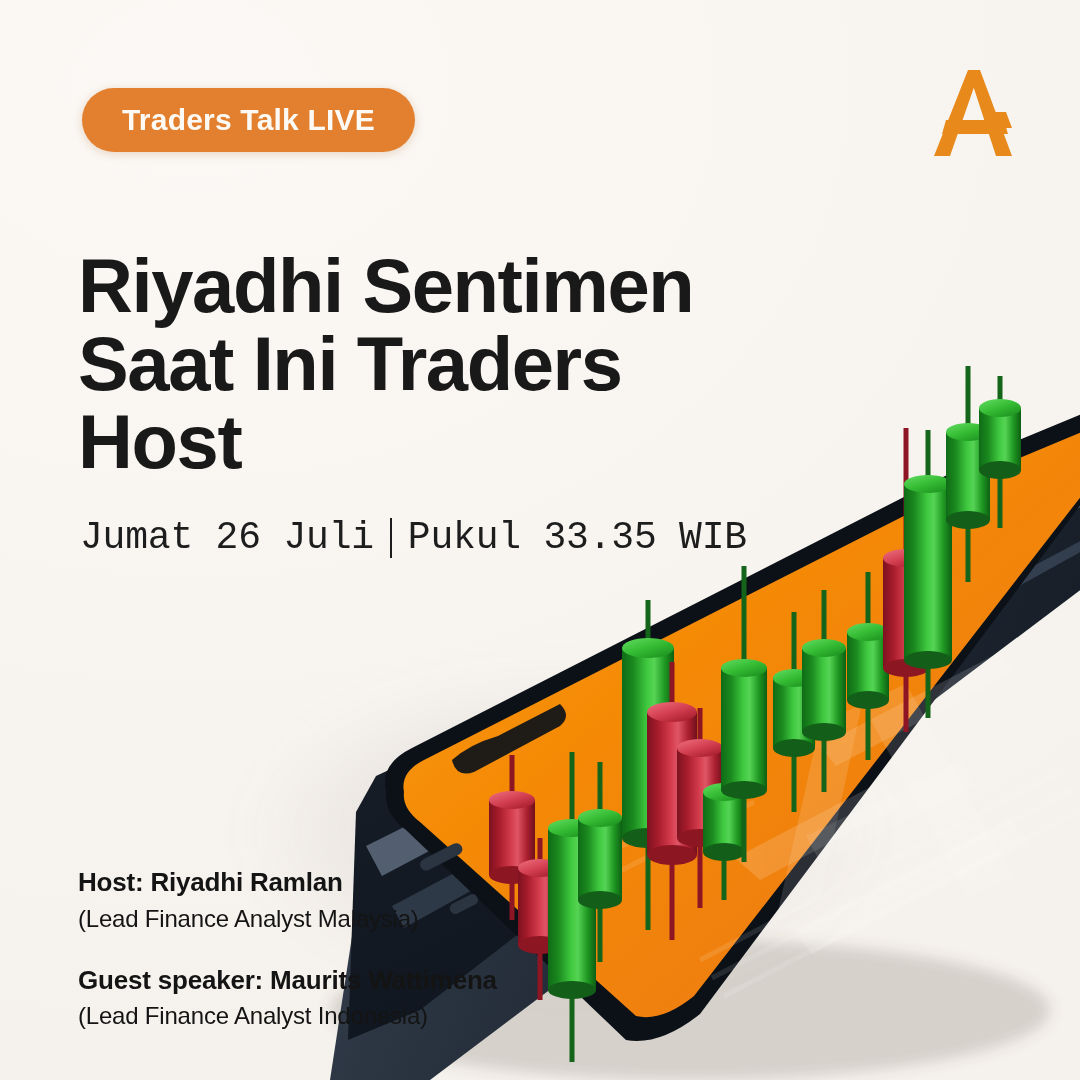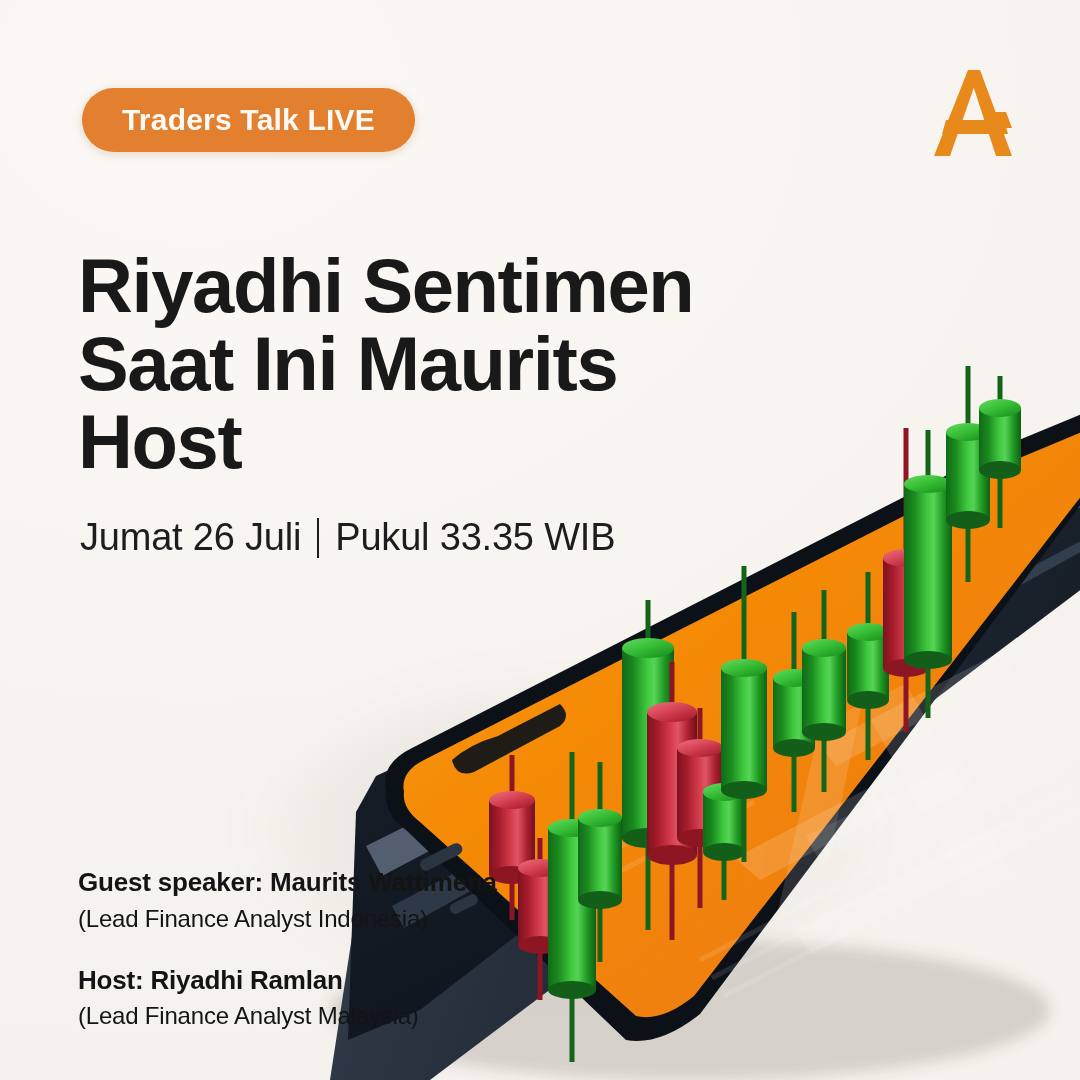--- a/index.html
+++ b/index.html
@@ -83,20 +83,21 @@
     position: absolute;
     left: 80px;
     top: 516px;
     display: flex;
     align-items: center;
     color: #1d1d1d;
     font-size: 38px;
     font-weight: 400;
     letter-spacing: -.2px;
     white-space: nowrap;
+    font-family: Liberation Mono, monospace;
   }
   .datetime .sep {
     display: inline-block;
     width: 2px;
     height: 40px;
     background: #1d1d1d;
     margin: 0 16px;
   }
 
   
@@ -362,34 +363,34 @@
       </g>
     </svg>
   </div>
 
   <div class="badge">
     <span class="badge-text">Traders Talk LIVE</span>
   </div>
 
   <h1 class="headline">
     <span class="line">Riyadhi Sentimen</span>
-    <span class="line">Saat Ini Maurits</span>
+    <span class="line">Saat Ini Traders</span>
     <span class="line">Host</span>
   </h1>
 
   <div class="datetime">
     <span>Jumat 26 Juli</span>
     <span class="sep"></span>
     <span>Pukul 33.35 WIB</span>
   </div>
 
   <div class="credits">
     <div class="credit-block">
+      <div class="credit-name">Host: Riyadhi Ramlan</div>
+      <div class="credit-role">(Lead Finance Analyst Malaysia)</div>
+    </div>
+    <div class="credit-block">
       <div class="credit-name">Guest speaker: Maurits Wattimena</div>
       <div class="credit-role">(Lead Finance Analyst Indonesia)</div>
     </div>
-    <div class="credit-block">
-      <div class="credit-name">Host: Riyadhi Ramlan</div>
-      <div class="credit-role">(Lead Finance Analyst Malaysia)</div>
-    </div>
   </div>
 
 </div>
 
 </body></html>

